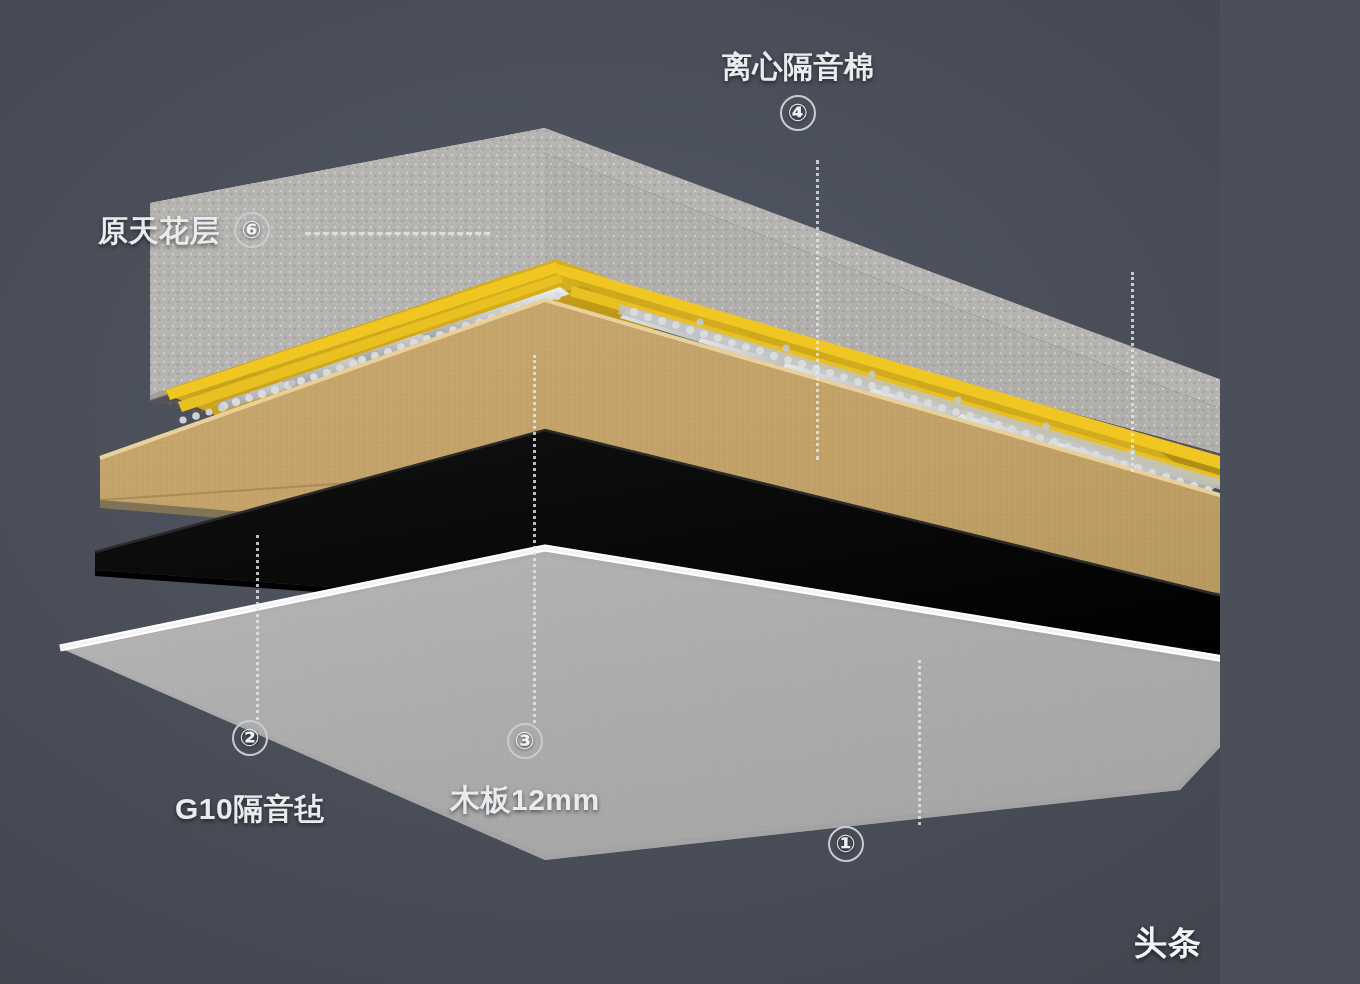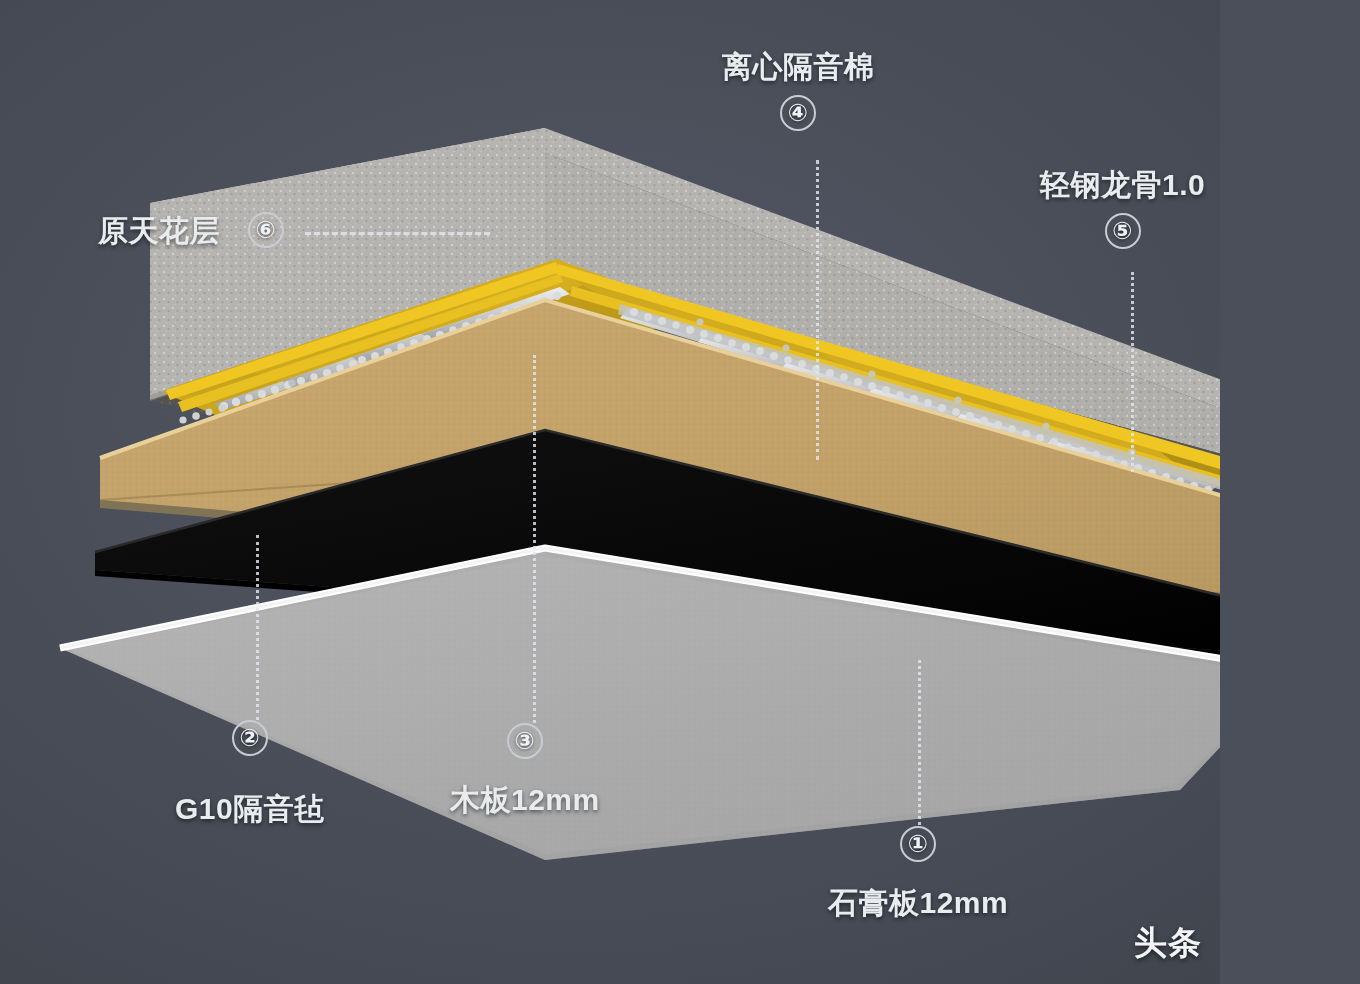--- a/index.html
+++ b/index.html
@@ -18,21 +18,21 @@
   .callout{position:absolute;color:#e9ecef;font-weight:bold;letter-spacing:.5px;
     text-shadow:0 2px 4px rgba(0,0,0,.55);white-space:nowrap;}
   .callout .txt{font-size:30px;line-height:1.1;display:block;}
   .circ{
     display:inline-flex;align-items:center;justify-content:center;
     width:36px;height:36px;border:2.4px solid #c8ccd3;border-radius:50%;
     font-size:24px;font-weight:600;color:#eef1f5;box-sizing:border-box;
     text-shadow:0 1px 3px rgba(0,0,0,.6);
   }
   .stack{display:flex;flex-direction:column;align-items:center;}
-  .inline{display:flex;align-items:center;gap:28px;}
+  .inline{display:flex;align-items:center;gap:14px;}
 
   .vdots{position:absolute;width:0;border-left:3px dotted rgba(225,230,238,.82);}
   .hdash{position:absolute;height:0;border-top:3px dashed rgba(225,230,238,.82);}
 
   
   #wm{position:absolute;right:18px;bottom:18px;display:flex;align-items:center;gap:28px;
       font-size:33px;font-weight:bold;color:#f2f4f7;
       text-shadow:0 2px 5px rgba(0,0,0,.6);letter-spacing:1px;}
   #wm .wm-brand{font-weight:bold;}
 </style>
@@ -312,42 +312,37 @@
   <div class="hdash" style="left:305px;top:232px;width:185px;"></div>
   <div class="vdots" style="left:256px;top:535px;height:185px;"></div>
   <div class="vdots" style="left:533px;top:355px;height:368px;"></div>
   <div class="vdots" style="left:918px;top:660px;height:165px;"></div>
 
   <div class="callout stack" style="left:722px;top:50px;">
     <span class="txt">离心隔音棉</span>
     <span class="circ" style="margin-top:12px;">④</span>
   </div>
 
-  <div class="callout stack" style="left:1040px;top:168px;">
-    <span class="txt">轻钢龙骨1.0</span>
-    <span class="circ" style="margin-top:12px;">⑤</span>
-  </div>
 
   <div class="callout inline" style="left:98px;top:212px;">
     <span class="txt">原天花层</span>
     <span class="circ">⑥</span>
   </div>
 
   <div class="callout stack" style="left:175px;top:720px;">
     <span class="circ">②</span>
     <span class="txt" style="margin-top:36px;">G10隔音毡</span>
   </div>
 
   <div class="callout stack" style="left:450px;top:723px;">
     <span class="circ">③</span>
     <span class="txt" style="margin-top:24px;text-align:right;">木板12mm</span>
   </div>
 
   <div class="callout stack" style="left:828px;top:826px;">
     <span class="circ">①</span>
-    <span class="txt" style="margin-top:24px;">石膏板12mm</span>
   </div>
 
   <div id="wm">
     <span class="wm-brand">头条</span>
   </div>
 
 </div>
 
 </body></html>

